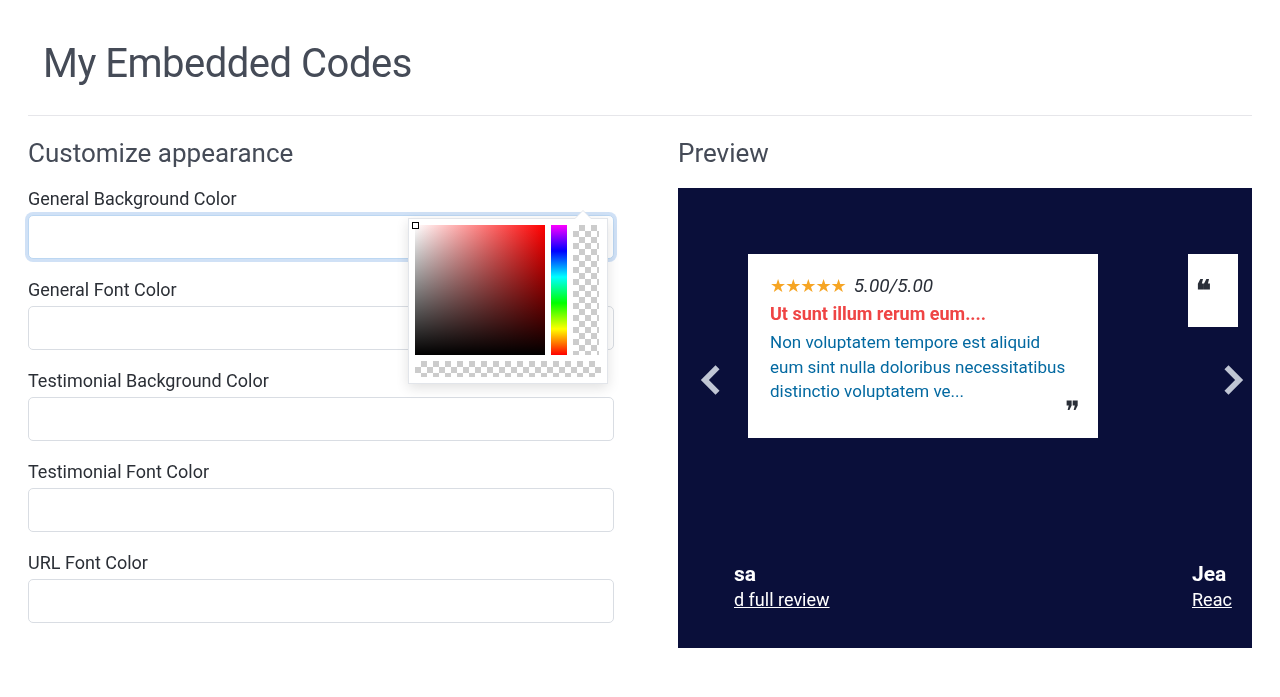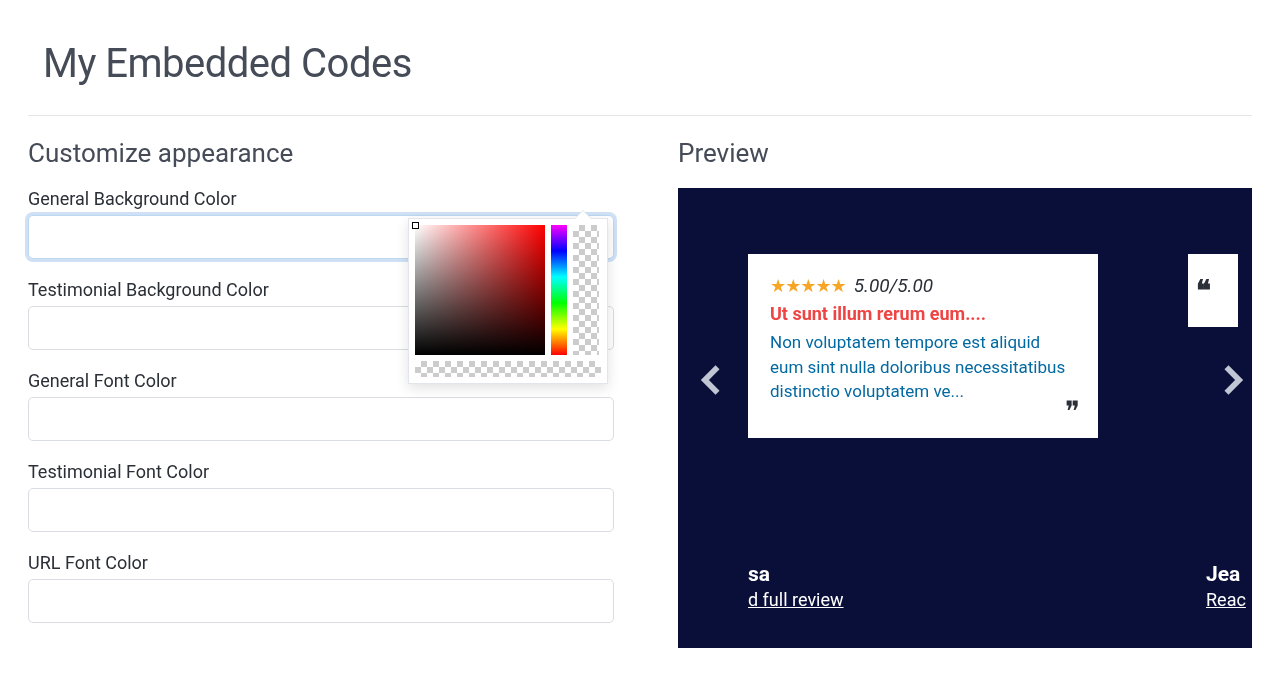--- a/index.html
+++ b/index.html
@@ -197,46 +197,46 @@
   .caption .name-frag {
     font-size: 21px;
     font-weight: 700;
     line-height: 1.4;
   }
   .caption .read-link {
     font-size: 18px;
     text-decoration: underline;
     cursor: pointer;
   }
-  .caption.left-cap { left: 70px; top: 372px; }
-  .caption.right-cap { left: 528px; top: 372px; }
+  .caption.left-cap { left: 56px; top: 372px; }
+  .caption.right-cap { left: 514px; top: 372px; }
 </style>
 </head>
 <body>
 
 <h1 class="page-title">My Embedded Codes</h1>
 <hr class="divider">
 
 <div class="cols">
 
   <div class="left">
     <h2 class="section-title">Customize appearance</h2>
 
     <div class="field">
       <label>General Background Color</label>
       <input type="text" class="focused" value="" style="">
     </div>
 
     <div class="field">
+      <label>General Font Color</label>
+      <input type="text" value="" style="">
+    </div>
+
+    <div class="field">
       <label>Testimonial Background Color</label>
-      <input type="text" value="" style="">
-    </div>
-
-    <div class="field">
-      <label>General Font Color</label>
       <input type="text" value="" style="">
     </div>
 
     <div class="field">
       <label>Testimonial Font Color</label>
       <input type="text" value="" style="">
     </div>
 
     <div class="field">
       <label>URL Font Color</label>

